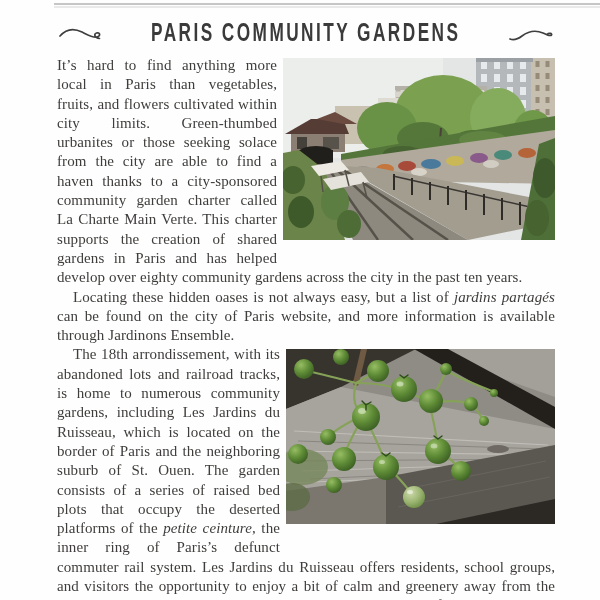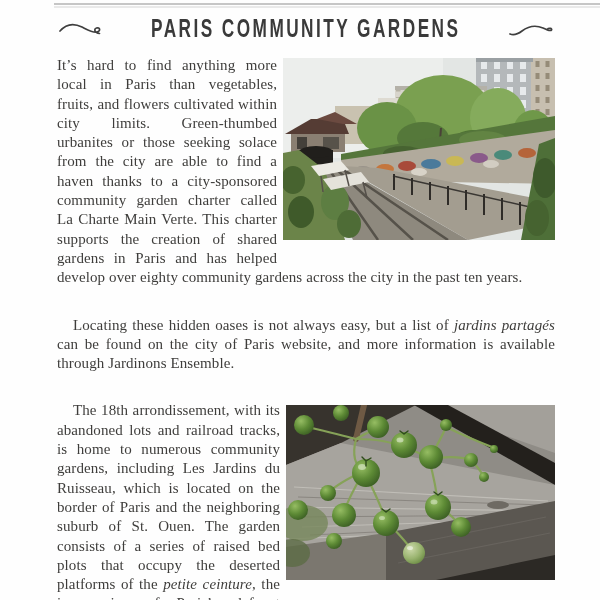--- a/index.html
+++ b/index.html
@@ -11,38 +11,38 @@
   .page {
     position: relative; width: 600px; height: 600px;
     background: #fefefe; overflow: hidden;
   }
   .top-rule {
     position: absolute; top: 3px; left: 54px; right: 0; height: 2px;
     background: #c6c6c6; box-shadow: 0 3px 0 #e9e9e9;
   }
   .header {
     position: absolute; top: 13px; left: 57px; width: 498px; height: 32px;
-    display: flex; align-items: center; justify-content: space-between;
+    display: flex; align-items: flex-end; justify-content: space-between;
   }
   .title {
     margin: 0; white-space: nowrap;
     font-family: "Liberation Sans", sans-serif;
     font-size: 21px; font-weight: 600; letter-spacing: 3px;
     color: #3a3a3a; transform: scale(0.82, 1.2);
   }
   .squiggle { width: 48px; height: 22px; flex: 0 0 auto; }
   .squiggle path { stroke: #3f3f3f; stroke-width: 1.7; fill: none;
                    stroke-linecap: round; }
   .article {
     position: absolute; top: 56px; left: 57px; width: 498px;
     font-size: 15px; line-height: 19.3px; color: #3e3d3b;
     text-align: justify; letter-spacing: 0.1px;
   }
   .para { margin: 0; }
-  .para.indent { text-indent: 16px; margin-top: 28px; }
+  .para.indent { text-indent: 16px; }
   .photo { float: right; overflow: hidden; background: #d8d8d4; }
   .photo-1 { width: 272px; height: 182px; margin: 2px 0 22px 6px; }
   .photo-2 { width: 269px; height: 175px; margin: 4px 0 33px 6px; }
   .photo svg { display: block; width: 100%; height: 100%; }
   i { font-style: italic; }
 </style>
 </head>
 <body>
 
 <div class="page">

